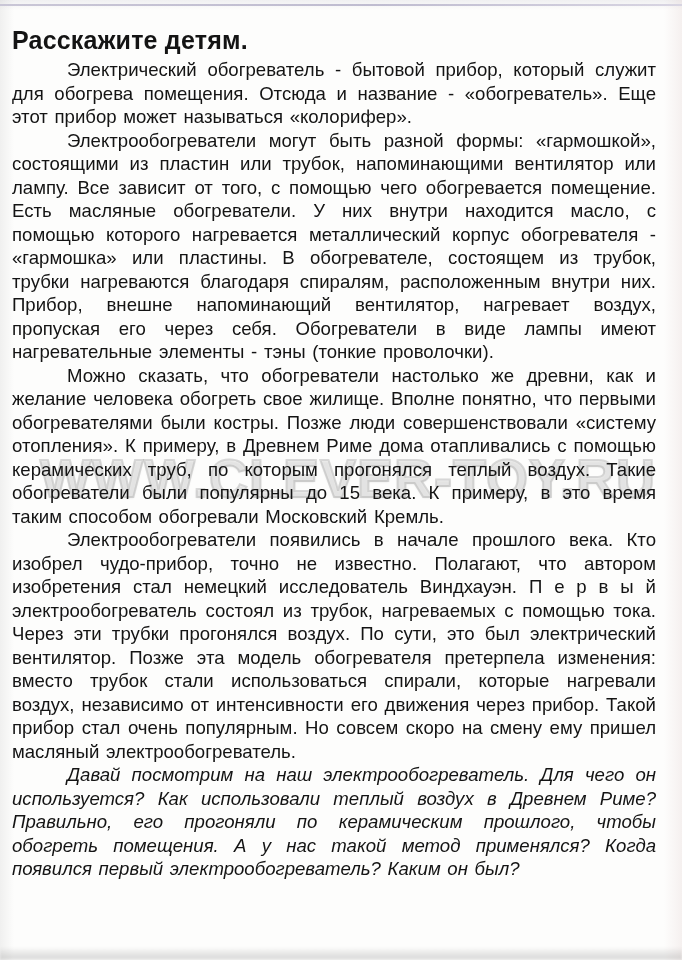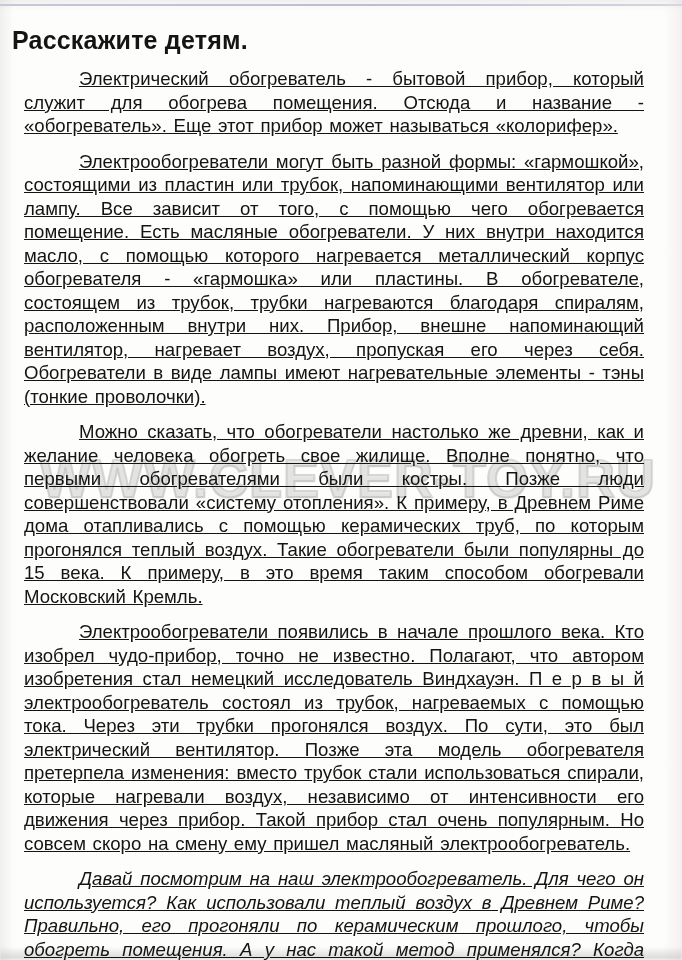--- a/index.html
+++ b/index.html
@@ -58,27 +58,26 @@
     z-index: 2;
     padding: 26px 26px 0 12px;
   }
   .doc-title {
     margin: 0 0 3px 0;
     font-size: 25px;
     font-weight: 700;
     letter-spacing: 0.2px;
   }
   .para {
-    margin: 12px;
+    margin: 0;
     font-size: 18.6px;
     line-height: 23.5px;
     text-align: justify;
     text-indent: 55px;
     word-spacing: 1.5px;
-    text-decoration: underline;
   }
   .para.italic {
     font-style: italic;
   }
 </style>
 </head>
 <body>
 
 <div class="scan-page">
   <div class="scan-topline"></div>

